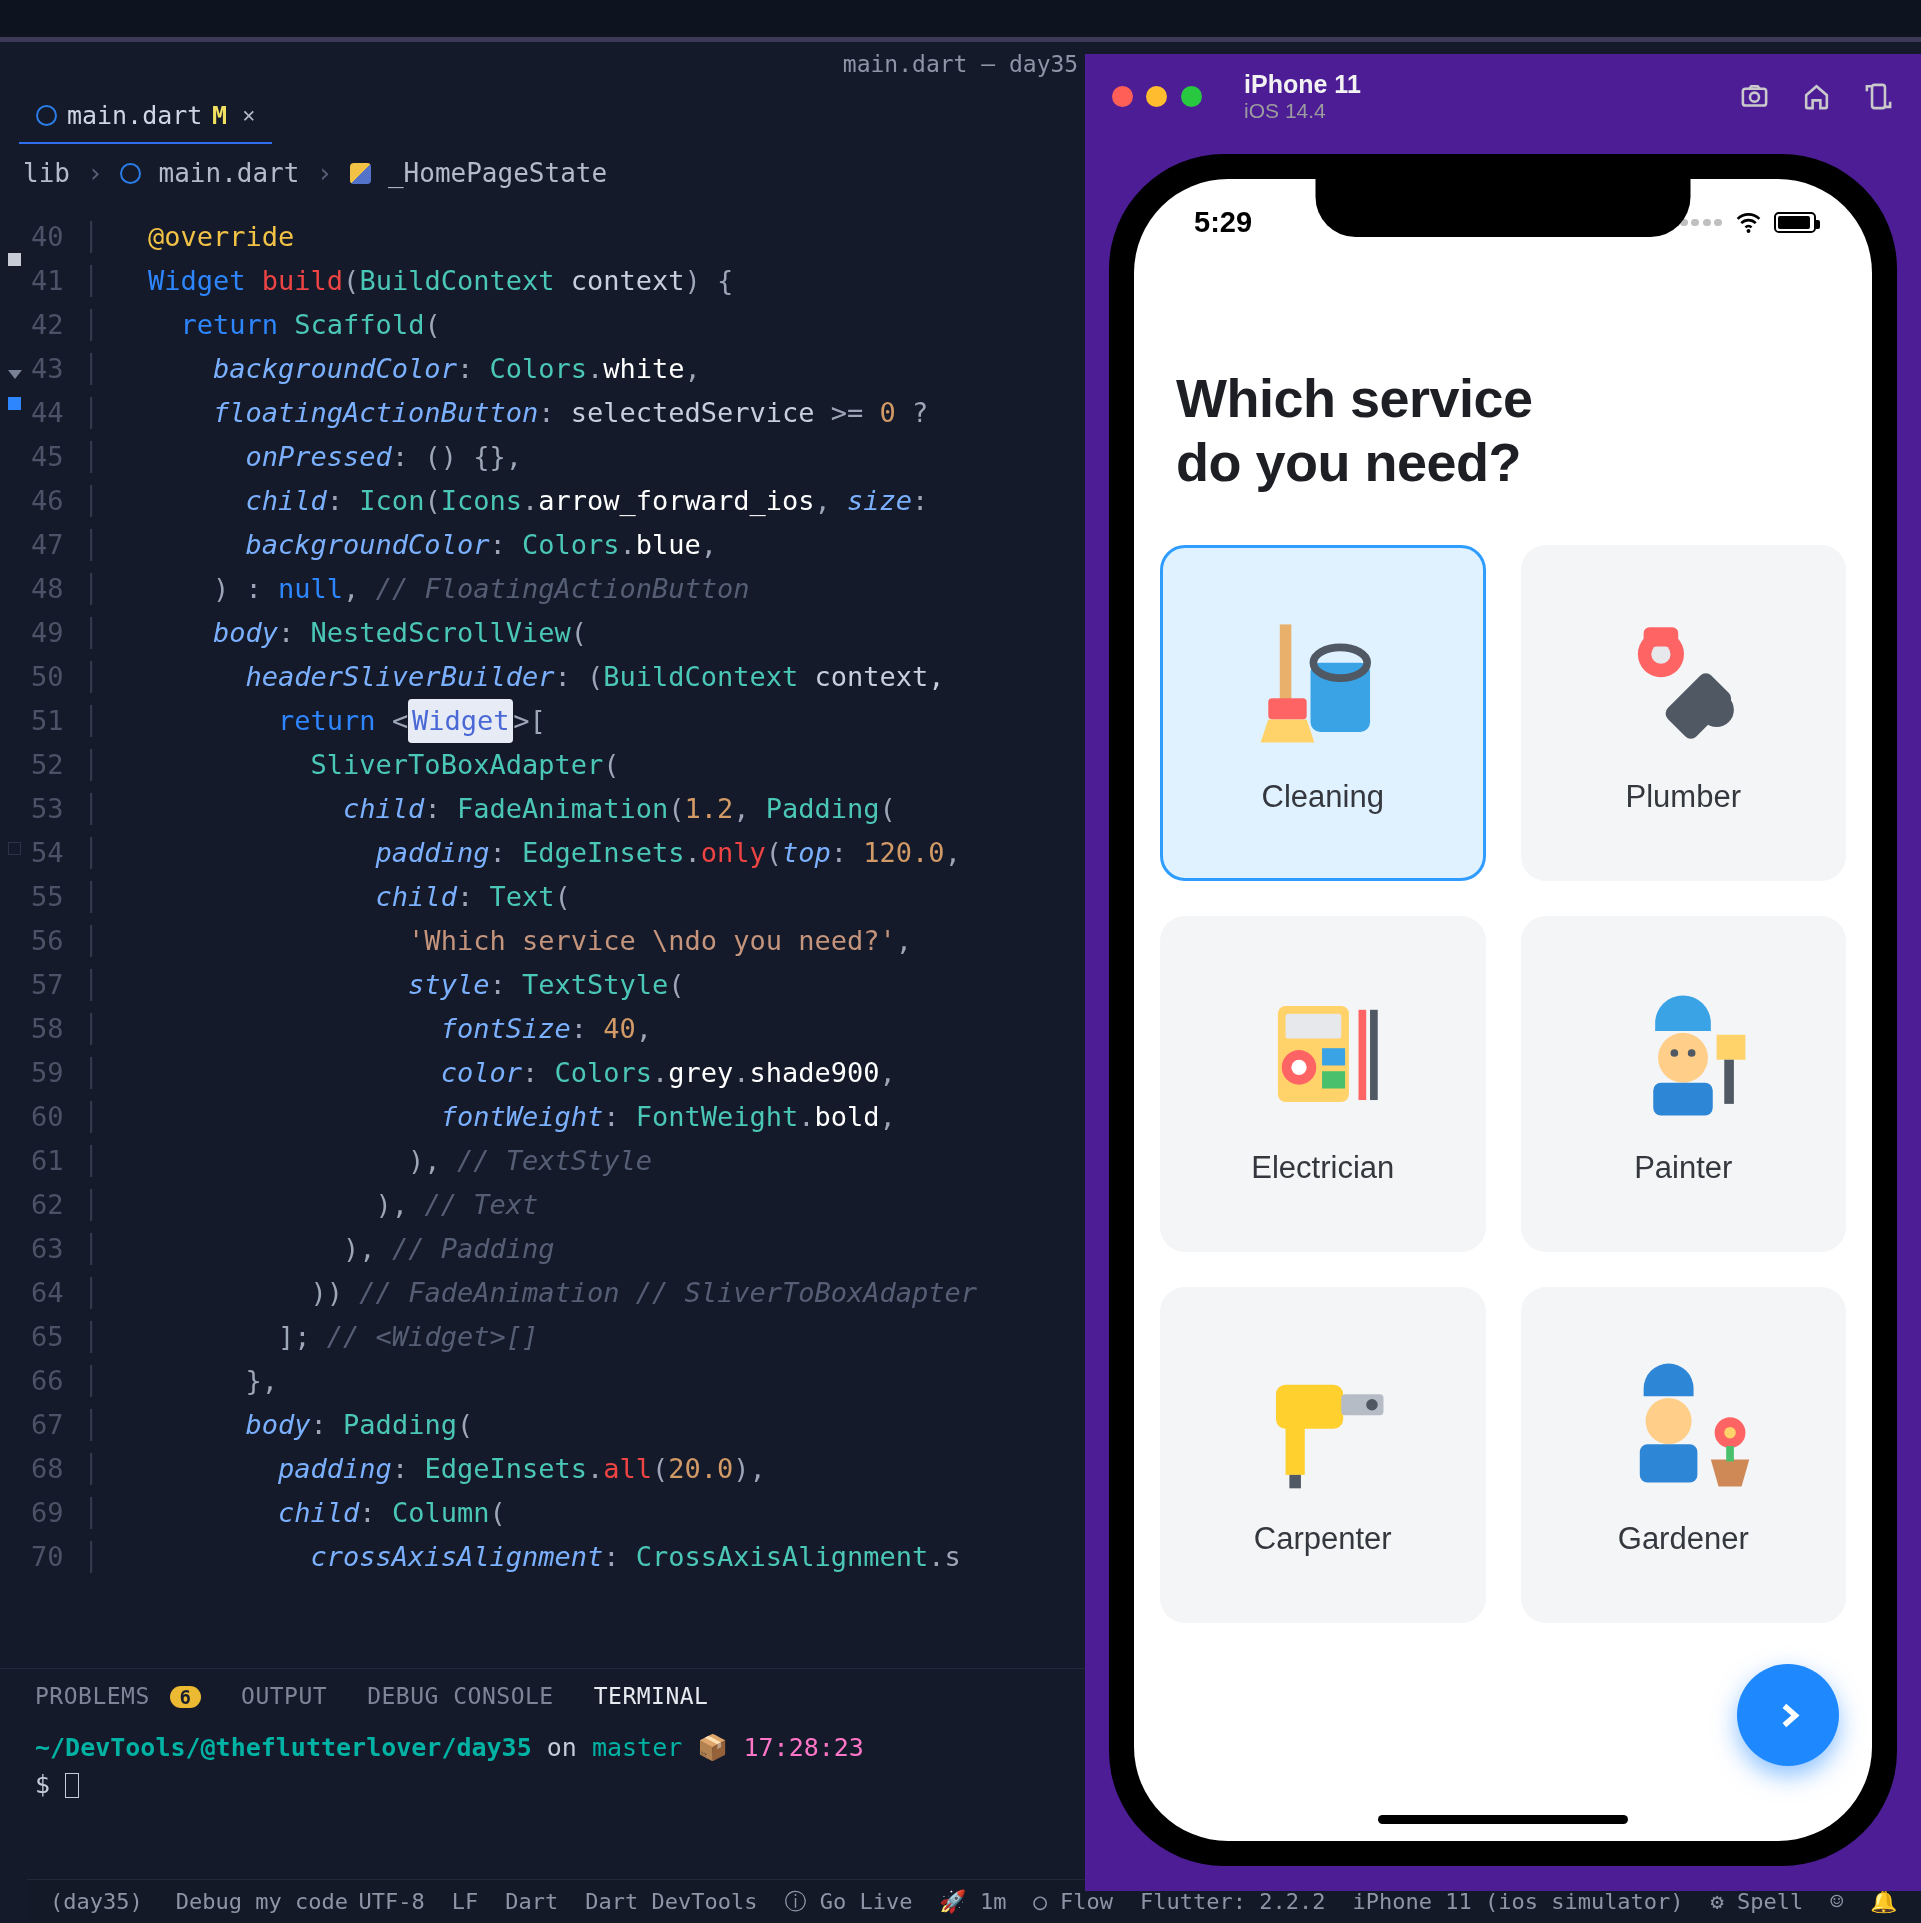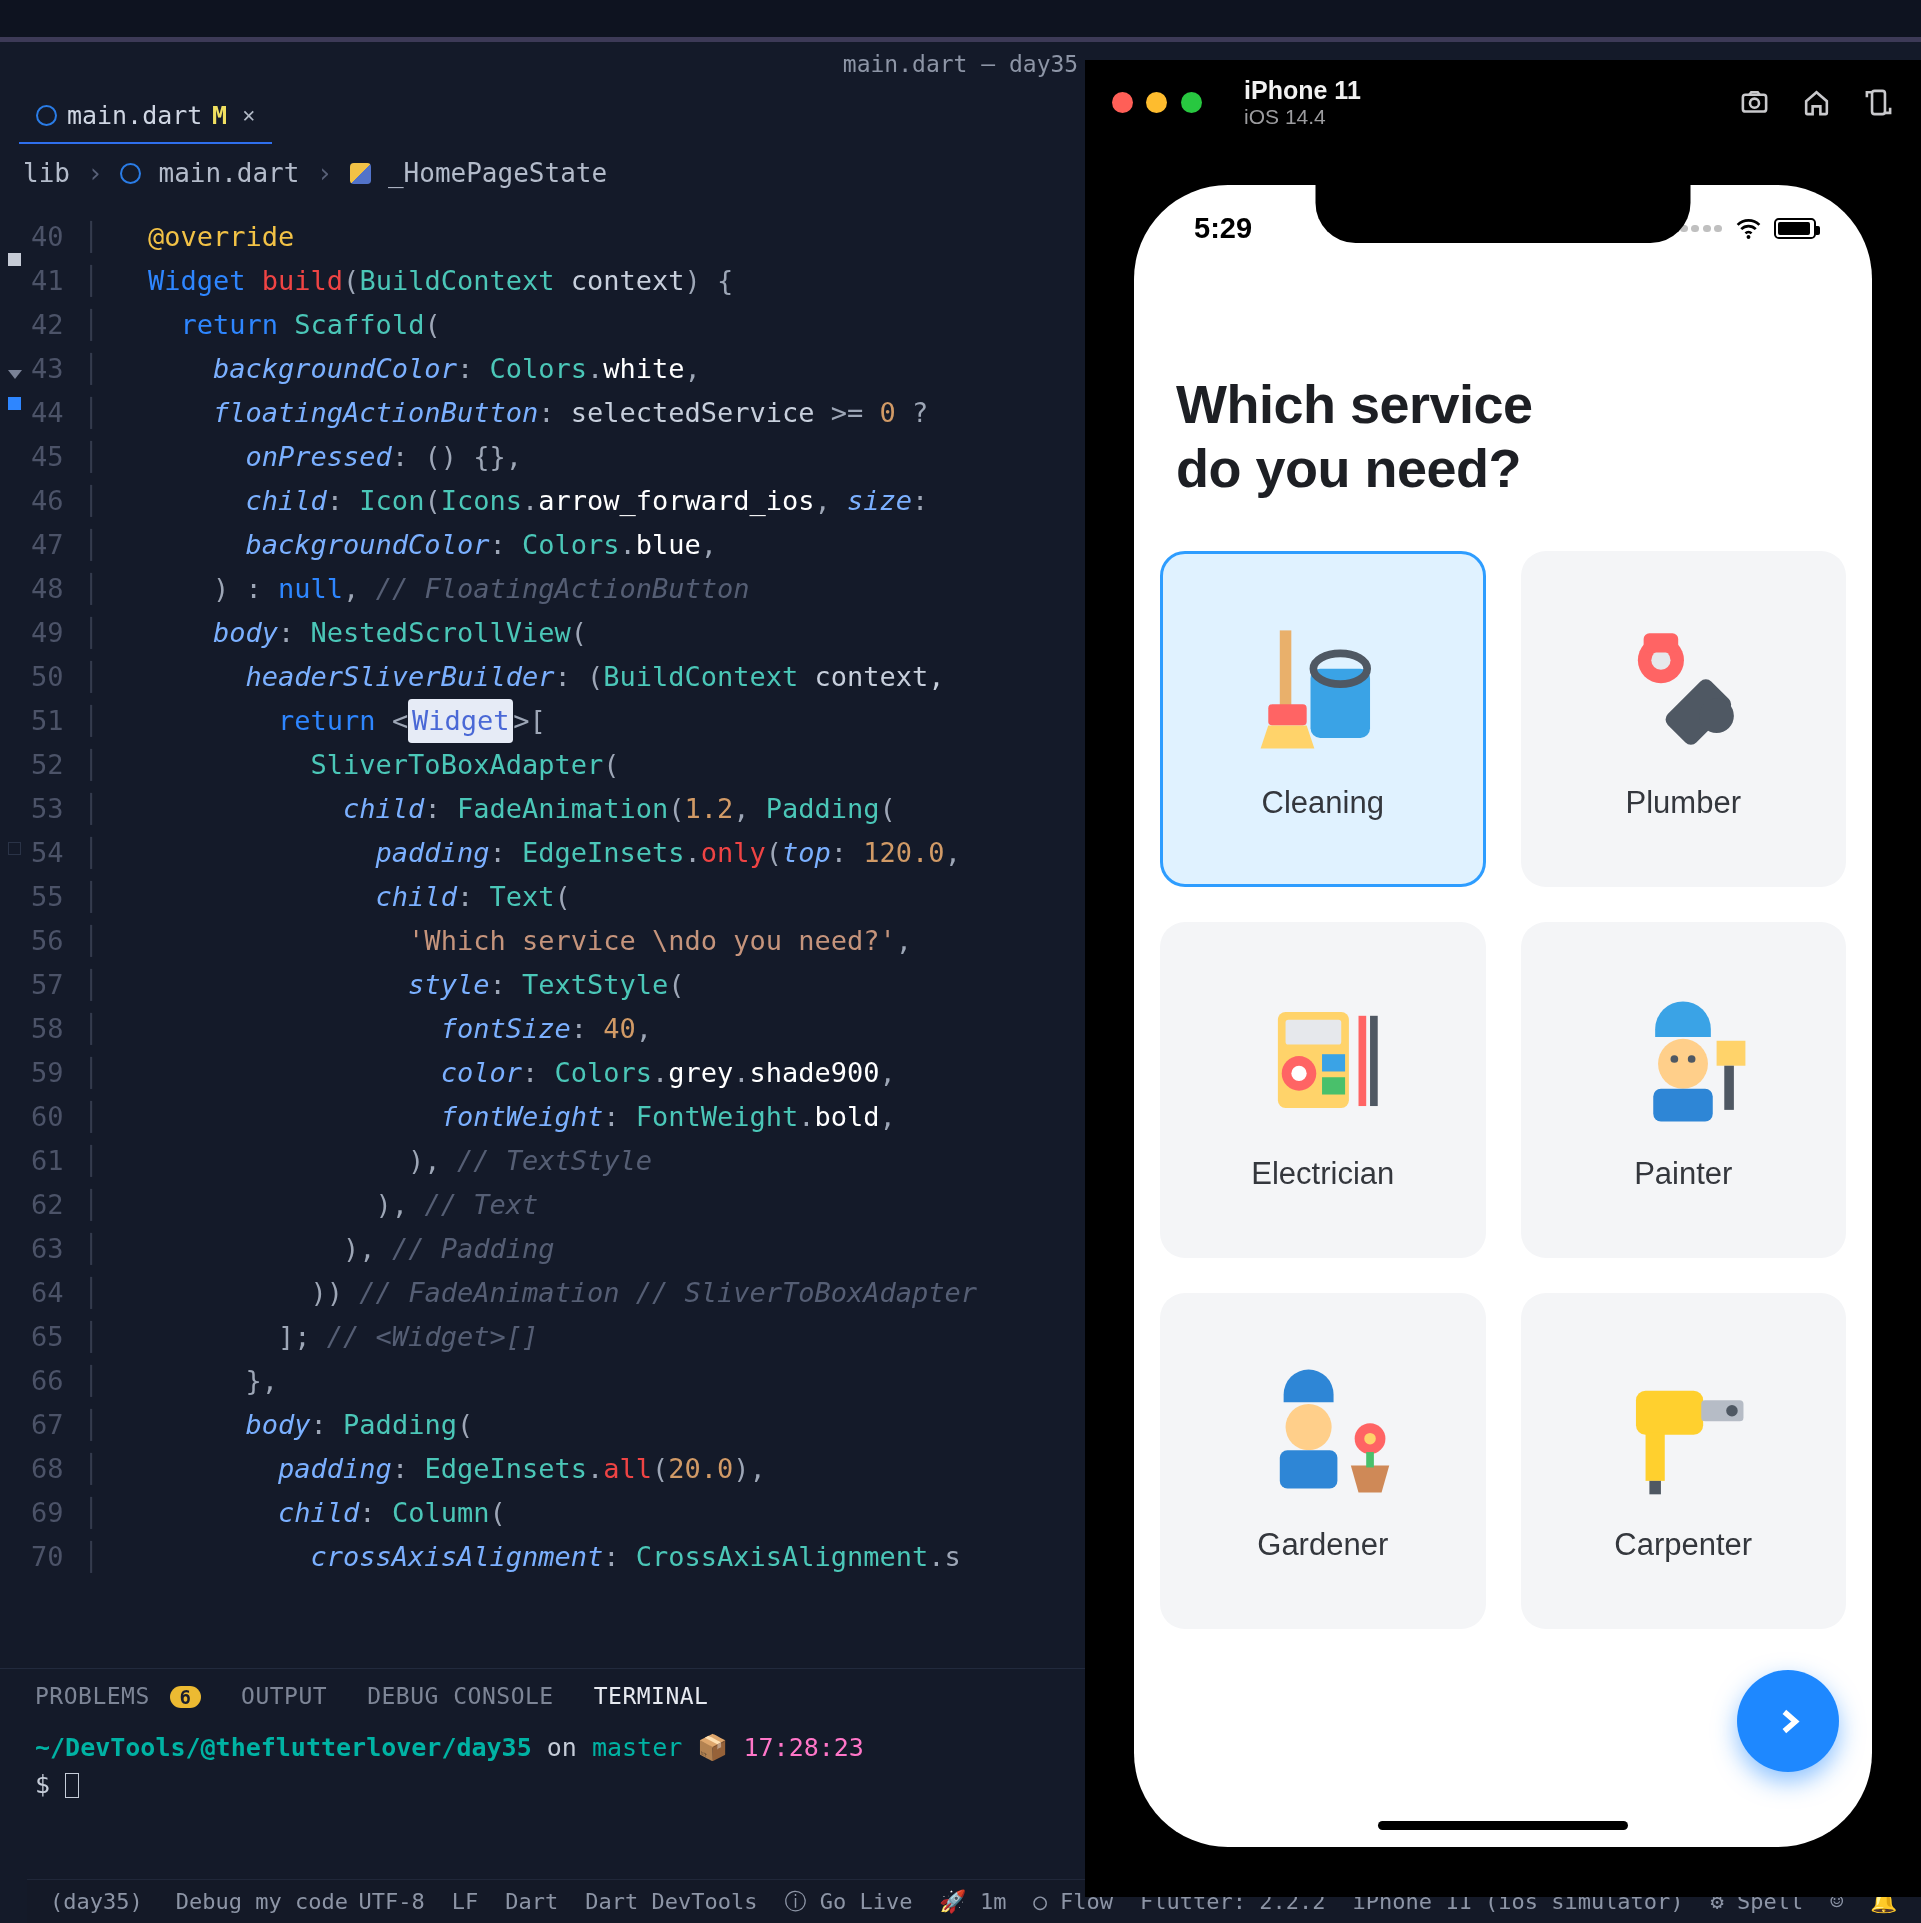--- a/index.html
+++ b/index.html
@@ -66,21 +66,21 @@
   .term-pink{ color:#ff76c8; }
   .cursor{ display:inline-block; width:13.4px; height:25px; border:1.9px solid #c6cdd9; vertical-align:middle; }
 
   .statusbar{ position:absolute; left:0; right:0; bottom:0; height:44px; background:#141927;
               border-top:1px solid #202739; display:flex; align-items:center; justify-content:space-between;
               padding:0 23px; color:#8d95a6; font-size:22px;margin-left:27px; }
   .status-left,.status-right{ display:flex; gap:33px; align-items:center; }
   .status-right{ gap:27px; }
 
   
-  .sim-window{ position:absolute; top:60px; right:0; width:836px; height:1837px; background:#000000; z-index:50; }
+  .sim-window{ position:absolute; top:54px; right:0; width:836px; height:1837px; background:#4c1d95; z-index:50; }
   .sim-header{ height:85px; display:flex; align-items:center; padding:0 27px; gap:17.3px; }
   .traffic{ display:flex; gap:13.4px; margin-right:25px; }
   .traffic span{ width:21px; height:21px; border-radius:50%; }
   .tl-r{ background:#ff5f57; } .tl-y{ background:#febc2e; } .tl-g{ background:#28c840; }
   .sim-title{ color:#f2f2f2; font-size:25px; font-weight:600; line-height:1.15; }
   .sim-sub{ color:#9c9c9f; font-size:21px; font-weight:400; }
   .sim-actions{ margin-left:auto; display:flex; gap:31px; color:#cfcfd3; }
   .sim-icon{ width:31px; height:31px; fill:none; stroke:#c9c9cc; stroke-width:2; }
 
   .phone-bezel{ margin:15.4px auto 0; width:788px; height:1712px; border-radius:115px;
@@ -337,32 +337,32 @@
             <div class="pic">
          <svg class="svg-art" viewBox="0 0 150 150">
                 <use href="#ic-painter"></use>
               </svg>
        </div>
        <div class="label">Painter</div>
           </div>
           <div class="card">
             <div class="pic">
          <svg class="svg-art" viewBox="0 0 150 150">
+                <use href="#ic-carpenter"></use>
+              </svg>
+       </div>
+       <div class="label">Carpenter</div>
+          </div>
+          <div class="card">
+            <div class="pic">
+         <svg class="svg-art" viewBox="0 0 150 150">
                 <use href="#ic-gardener"></use>
               </svg>
        </div>
        <div class="label">Gardener</div>
-          </div>
-          <div class="card">
-            <div class="pic">
-         <svg class="svg-art" viewBox="0 0 150 150">
-                <use href="#ic-carpenter"></use>
-              </svg>
-       </div>
-       <div class="label">Carpenter</div>
           </div>
         </div>
 
       <div class="fab">
         <svg viewBox="0 0 24 24">
             <path d="M9 5l8 7-8 7"></path>
           </svg>
       </div>
     </div>
   </div>

